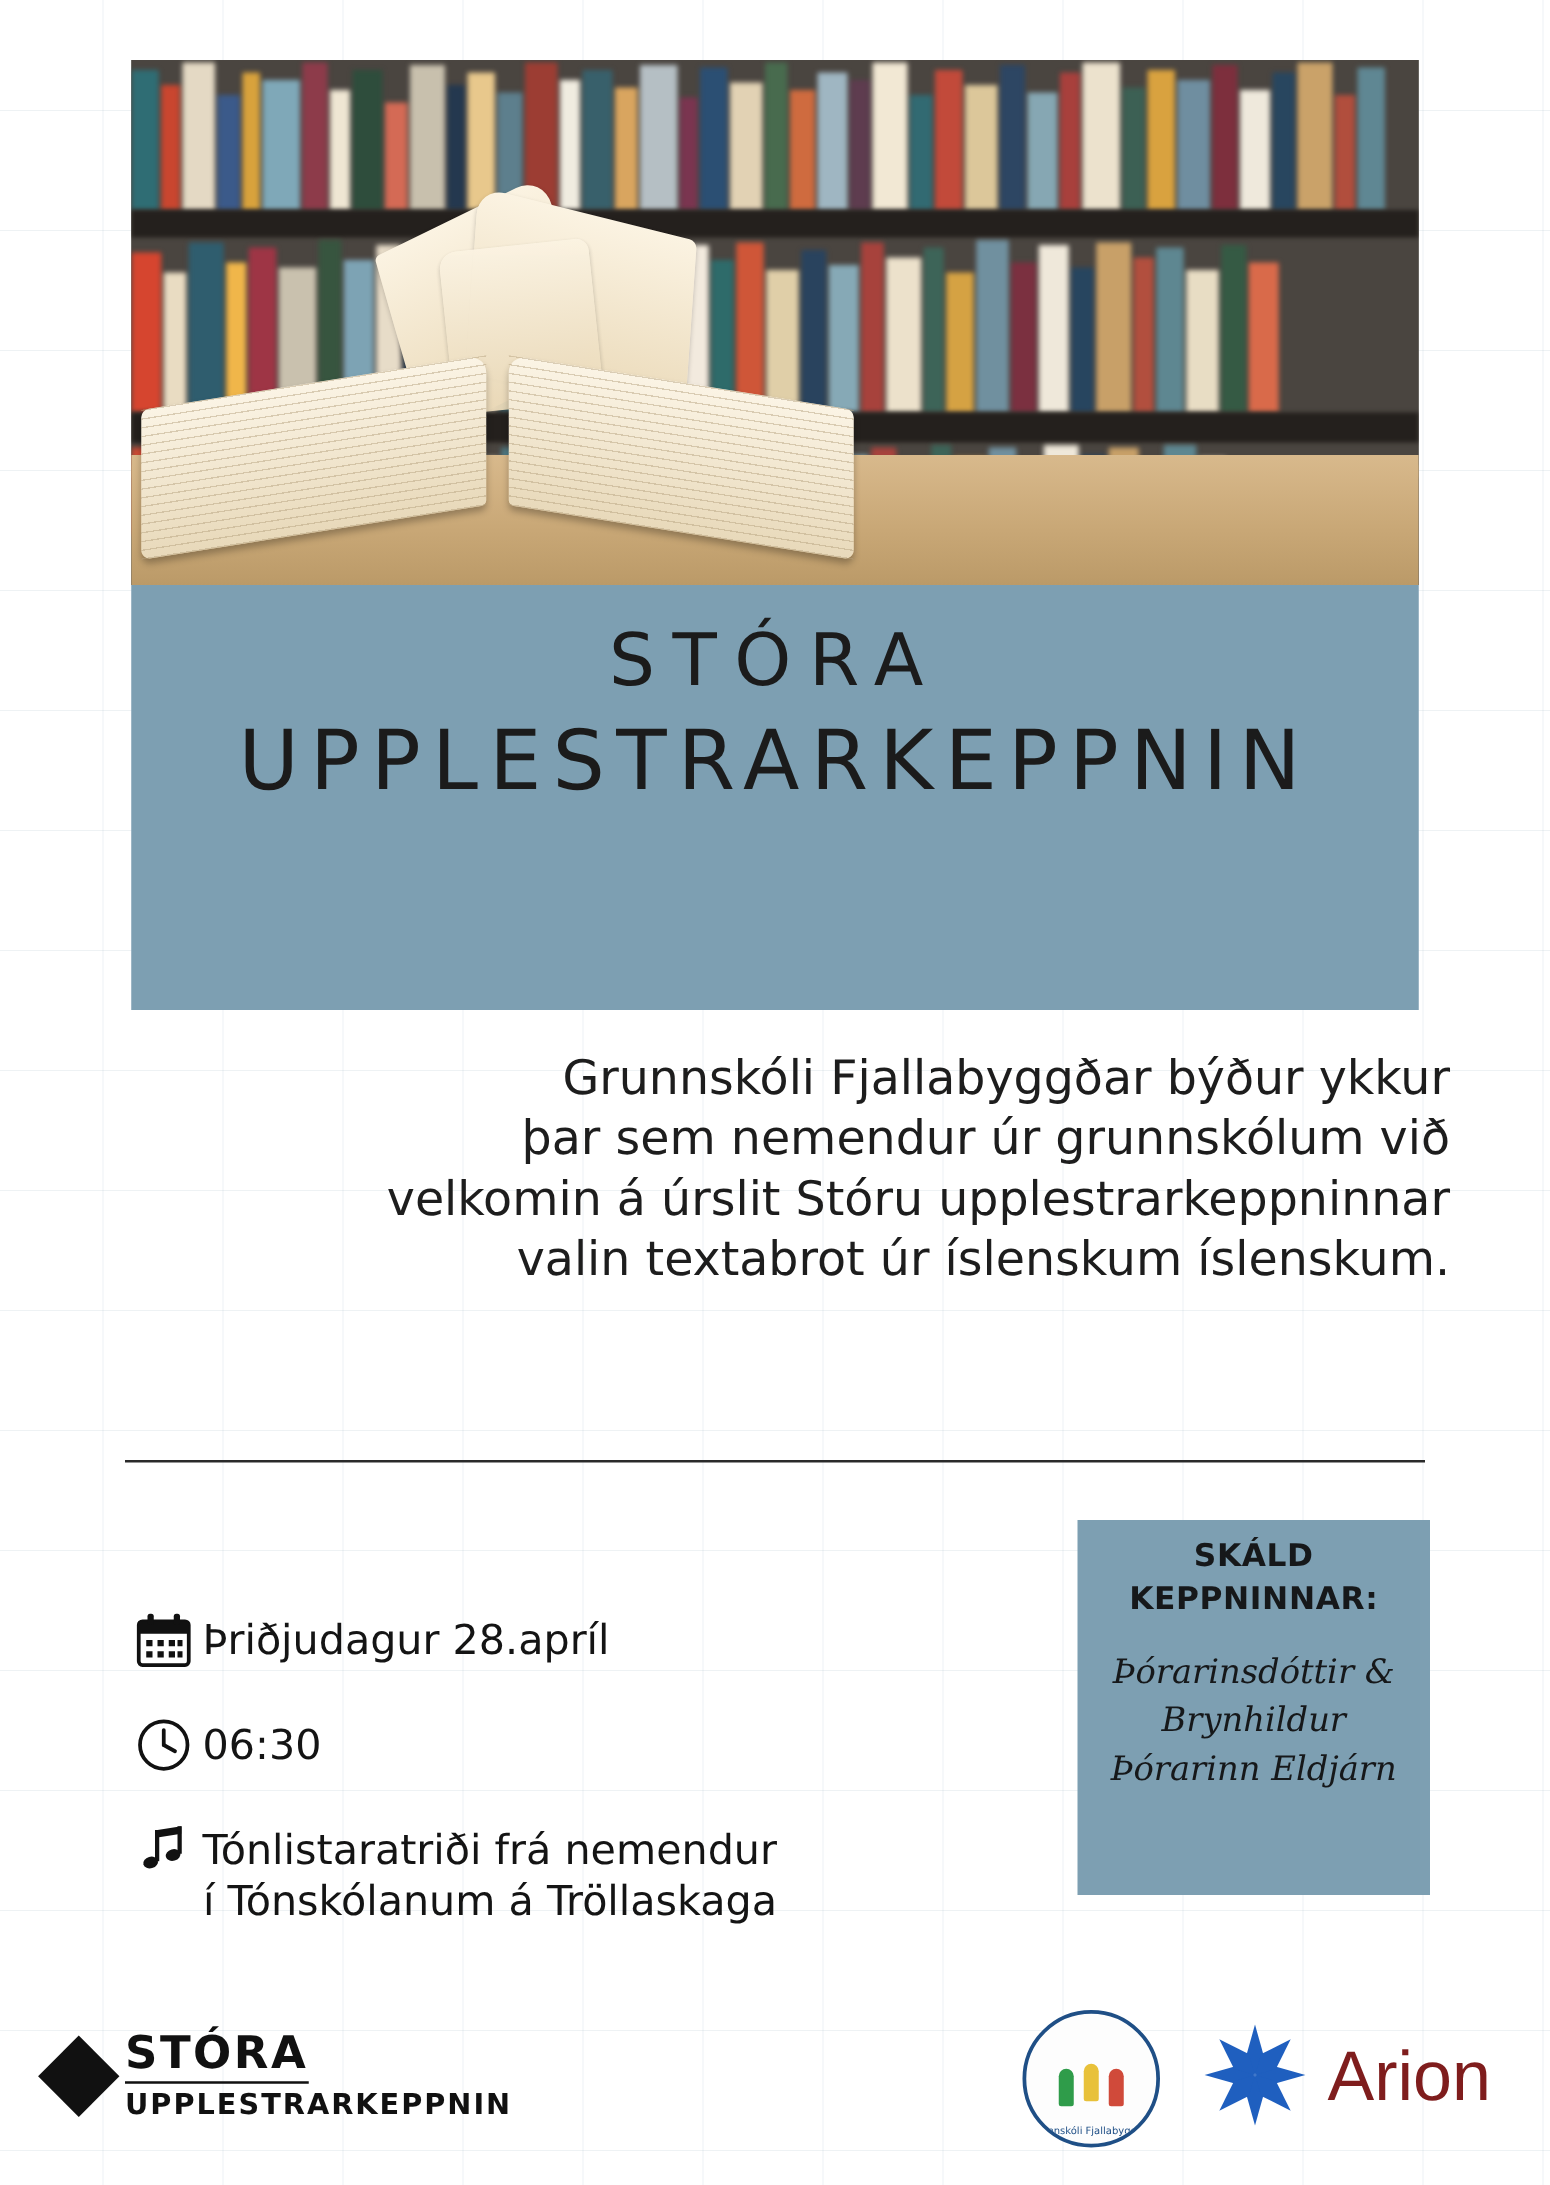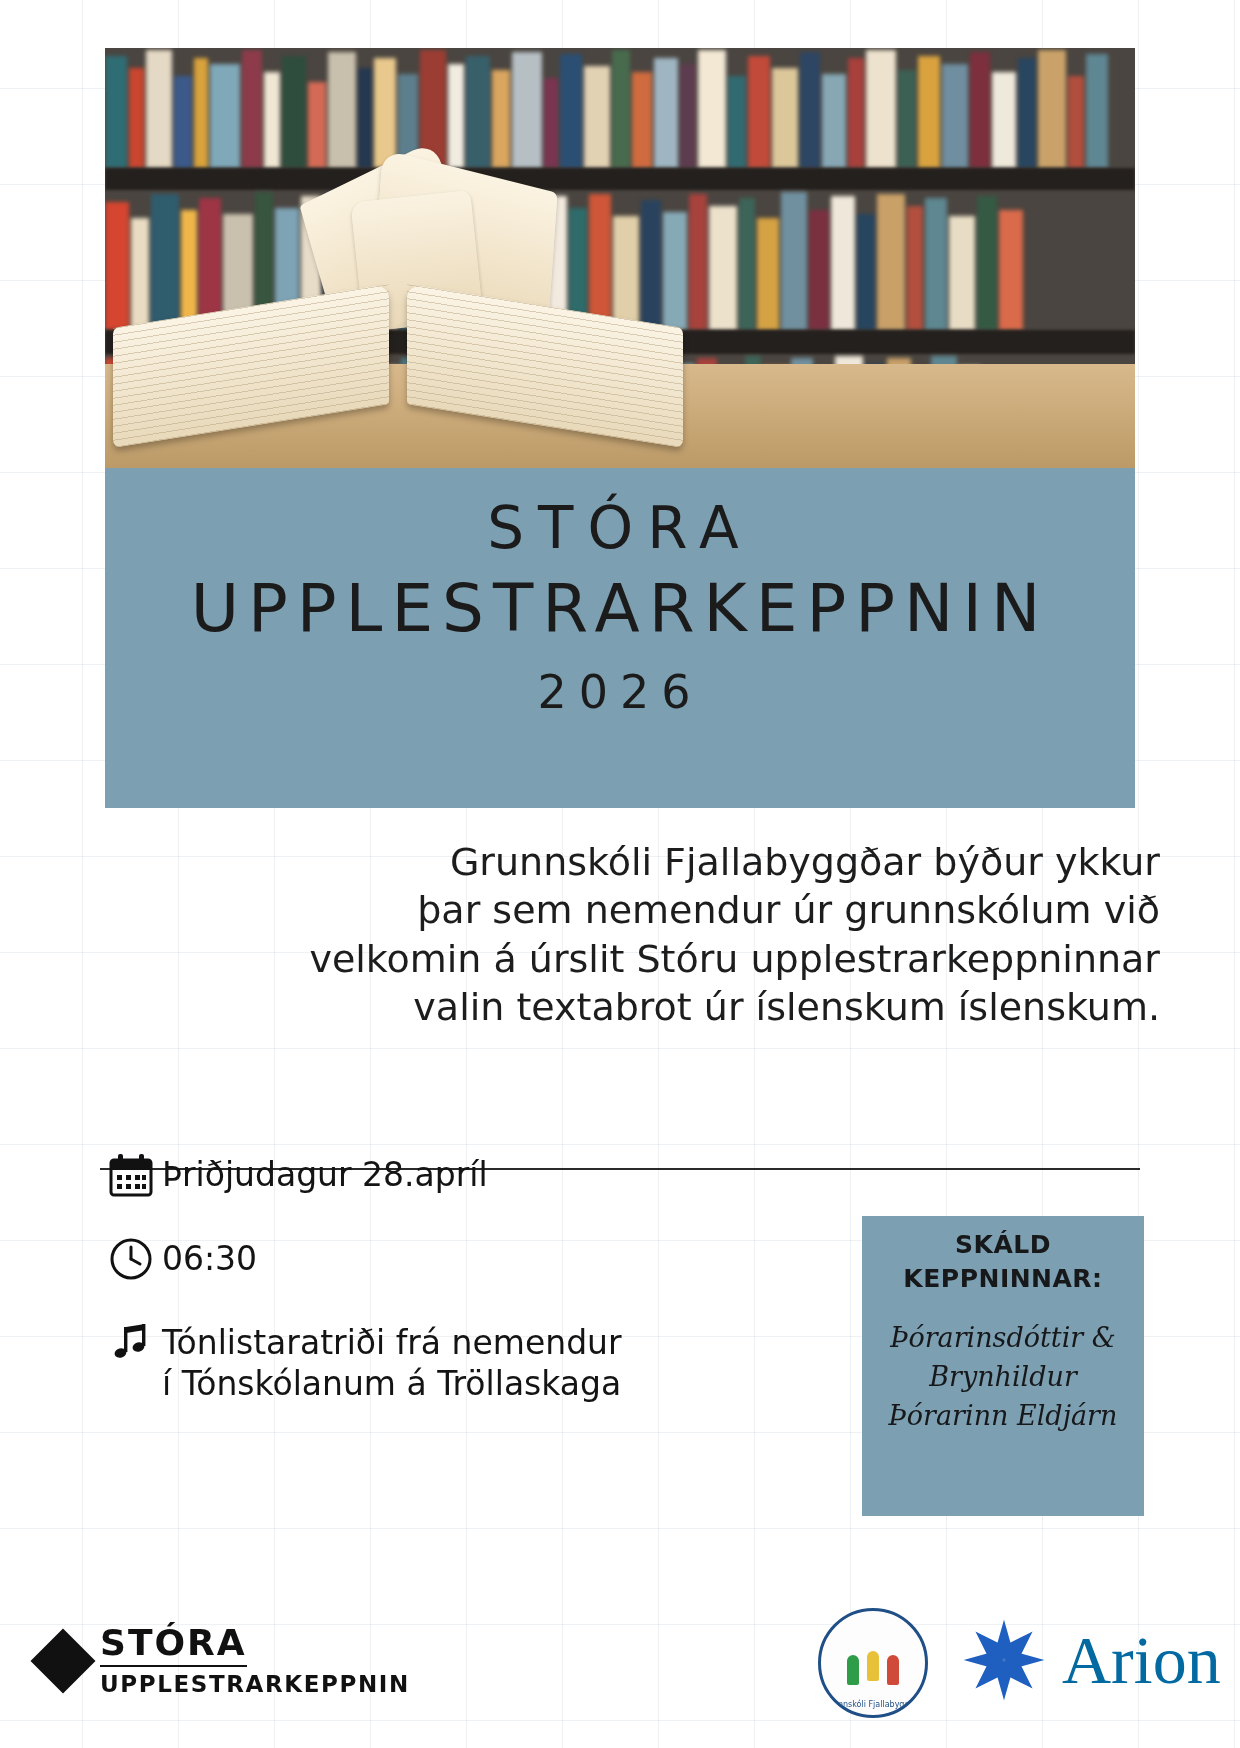--- a/index.html
+++ b/index.html
@@ -189,22 +189,23 @@
     top: 1168px;
     width: 1040px;
     height: 2px;
     background: #2a2a2a;
   }
 
   
   .details {
     position: absolute;
     left: 100px;
-    top: 1146px;
+    top: 1283px;
     width: 760px;
+    text-align: right;
   }
   .detail-row {
     display: flex;
     align-items: flex-start;
     margin-bottom: 26px;
   }
   .detail-icon {
     width: 62px;
     min-width: 62px;
     height: 58px;
@@ -326,24 +327,24 @@
 
   .arion {
     position: absolute;
     left: 962px;
     top: 1618px;
     display: flex;
     align-items: center;
   }
   .arion .star { width: 84px; height: 84px; }
   .arion .txt {
-    font-size: 68px;
-    color: #0369a1;
+    font-size: 56px;
+    color: #7f1d1d;
     margin-left: 16px;
-    font-family: Liberation Serif, serif;
+    font-family: Liberation Sans, sans-serif;
   }
 </style>
 </head>
 <body>
 
 <div class="grid-bg"></div>
 
 <div class="poster">
 
   <div class="hero">
@@ -487,21 +488,20 @@
       <div class="half left"></div>
       <div class="lines left"></div>
       <div class="half right"></div>
       <div class="lines right"></div>
     </div>
   </div>
 
   <div class="title-band">
     <div class="title-line1">STÓRA</div>
     <div class="title-line2">UPPLESTRARKEPPNIN</div>
-    <div class="title-year">2026</div>
   </div>
 
   <div class="intro">
     <p>Grunnskóli Fjallabyggðar býður ykkur</p>
     <p>þar sem nemendur úr grunnskólum við</p>
     <p>velkomin á úrslit Stóru upplestrarkeppninnar</p>
     <p>valin textabrot úr íslenskum íslenskum.</p>
   </div>
 
   <div class="divider"></div>

